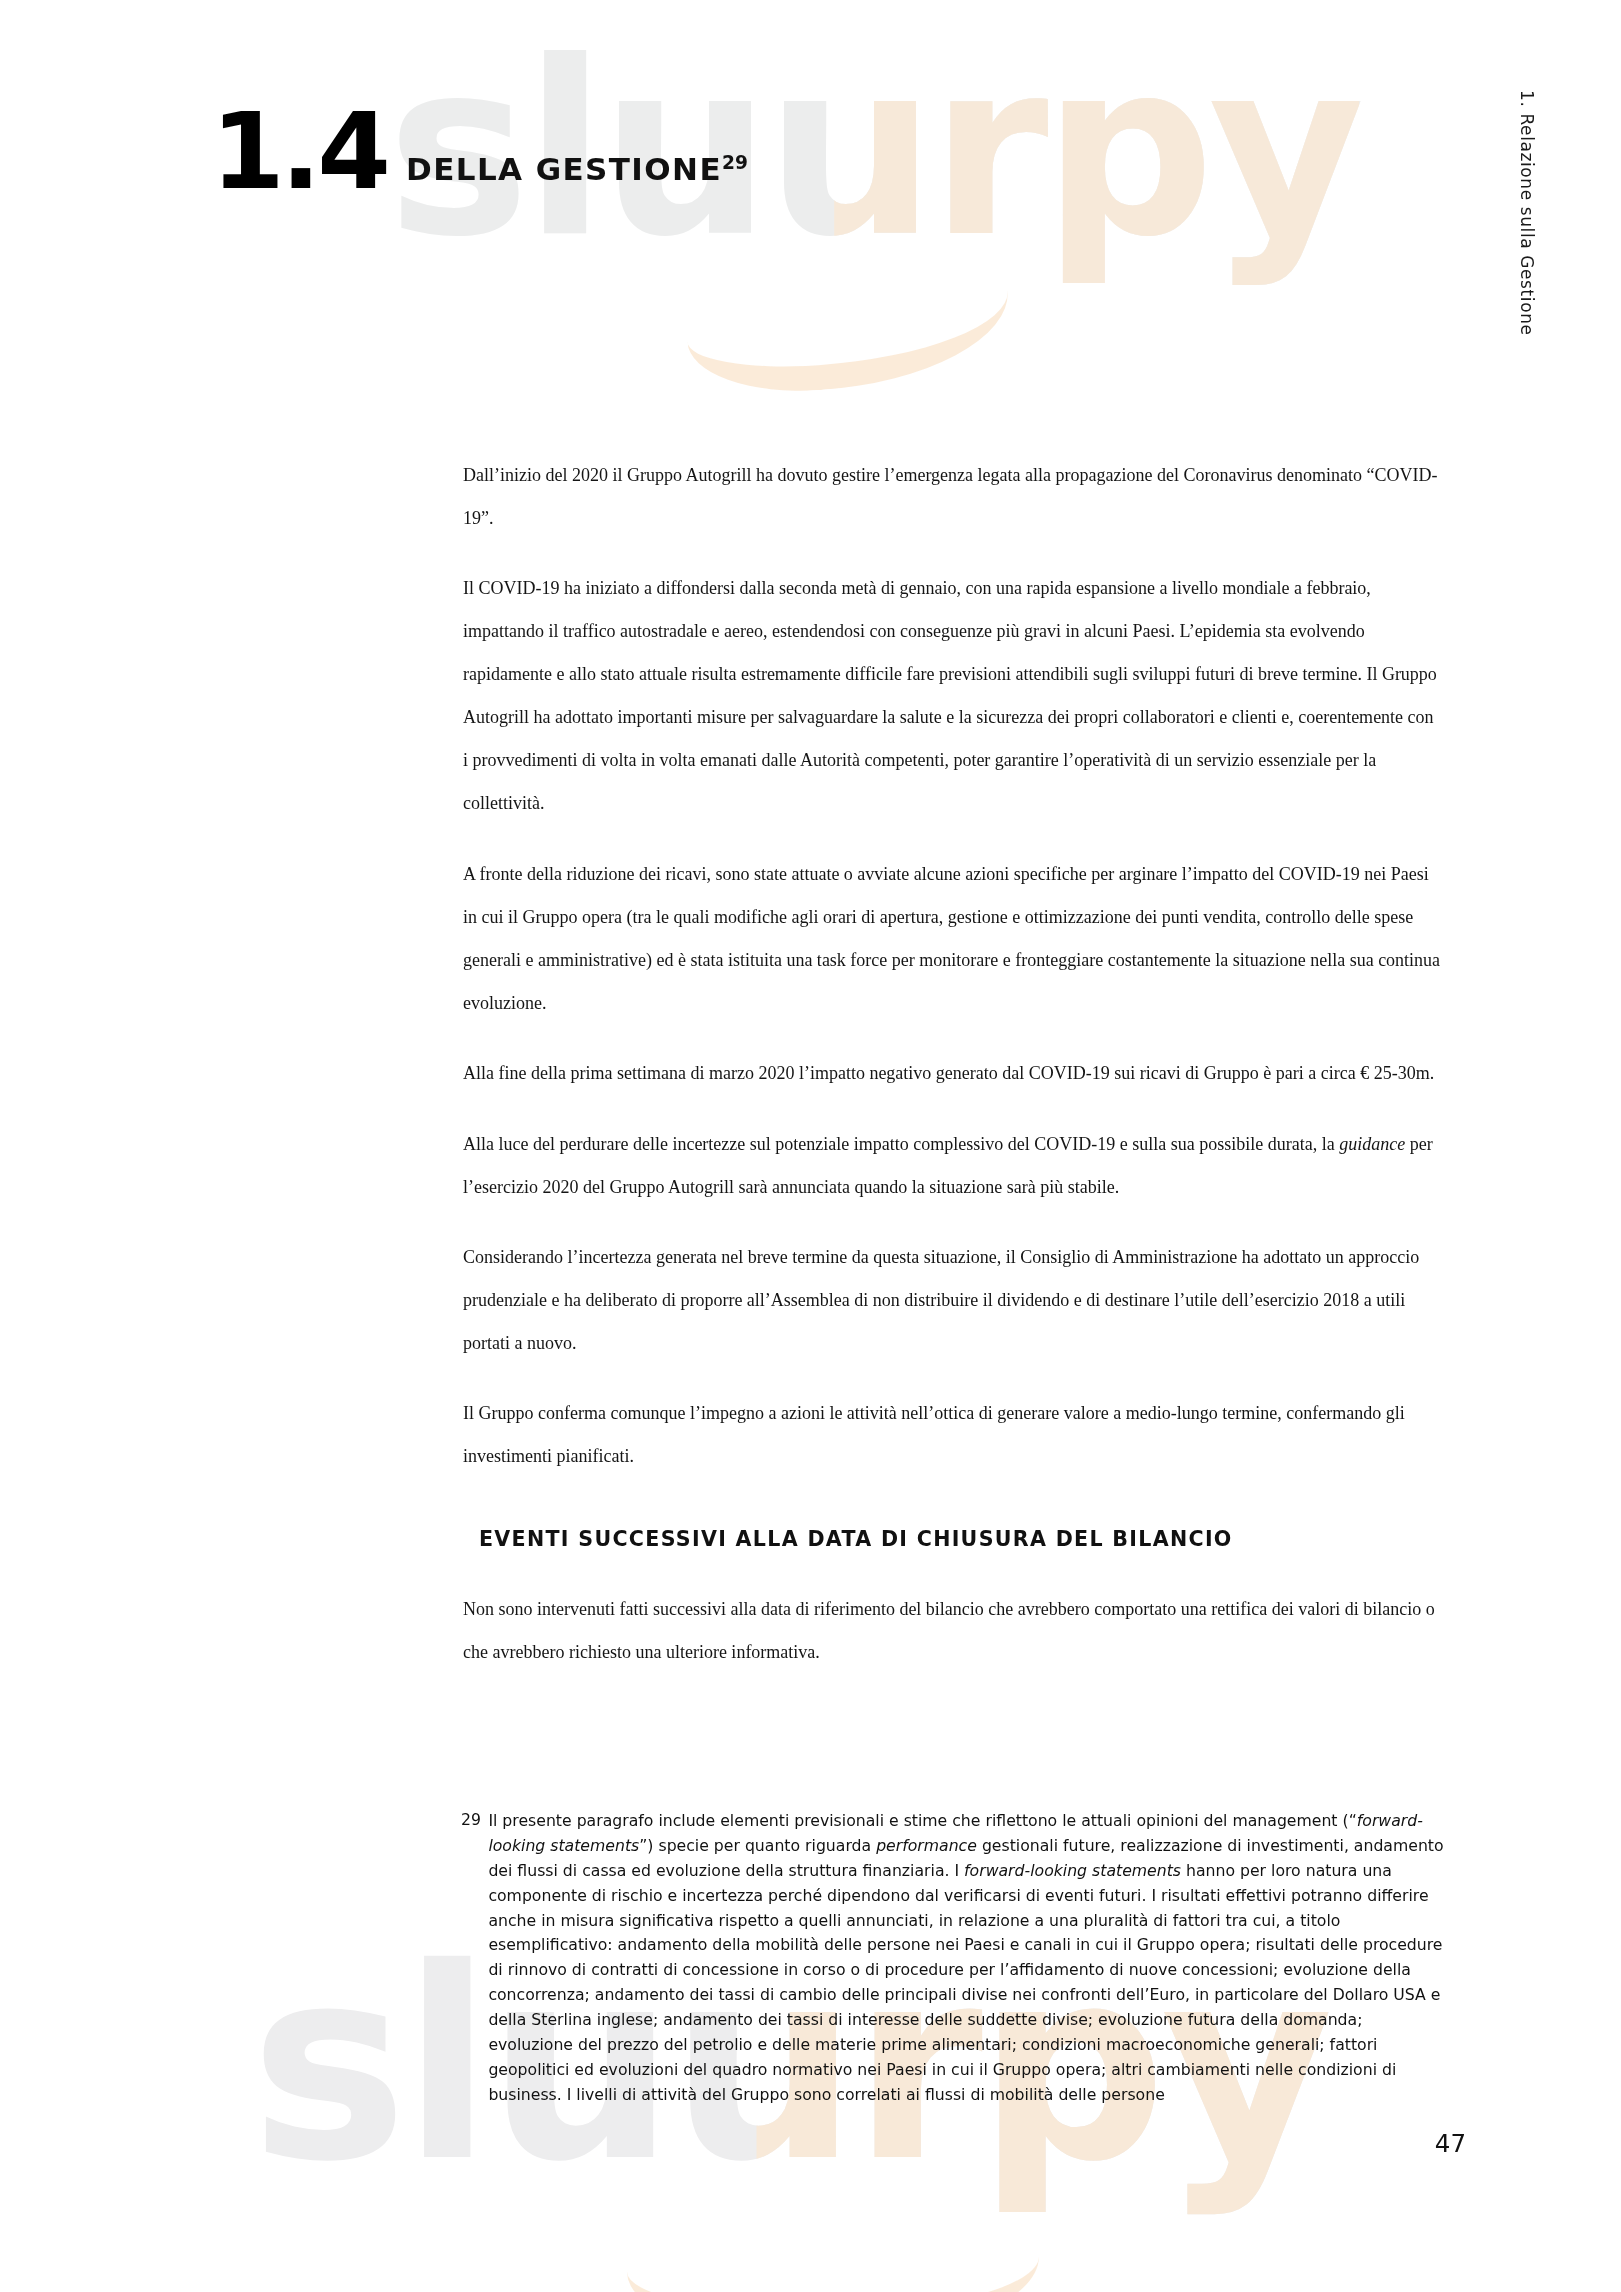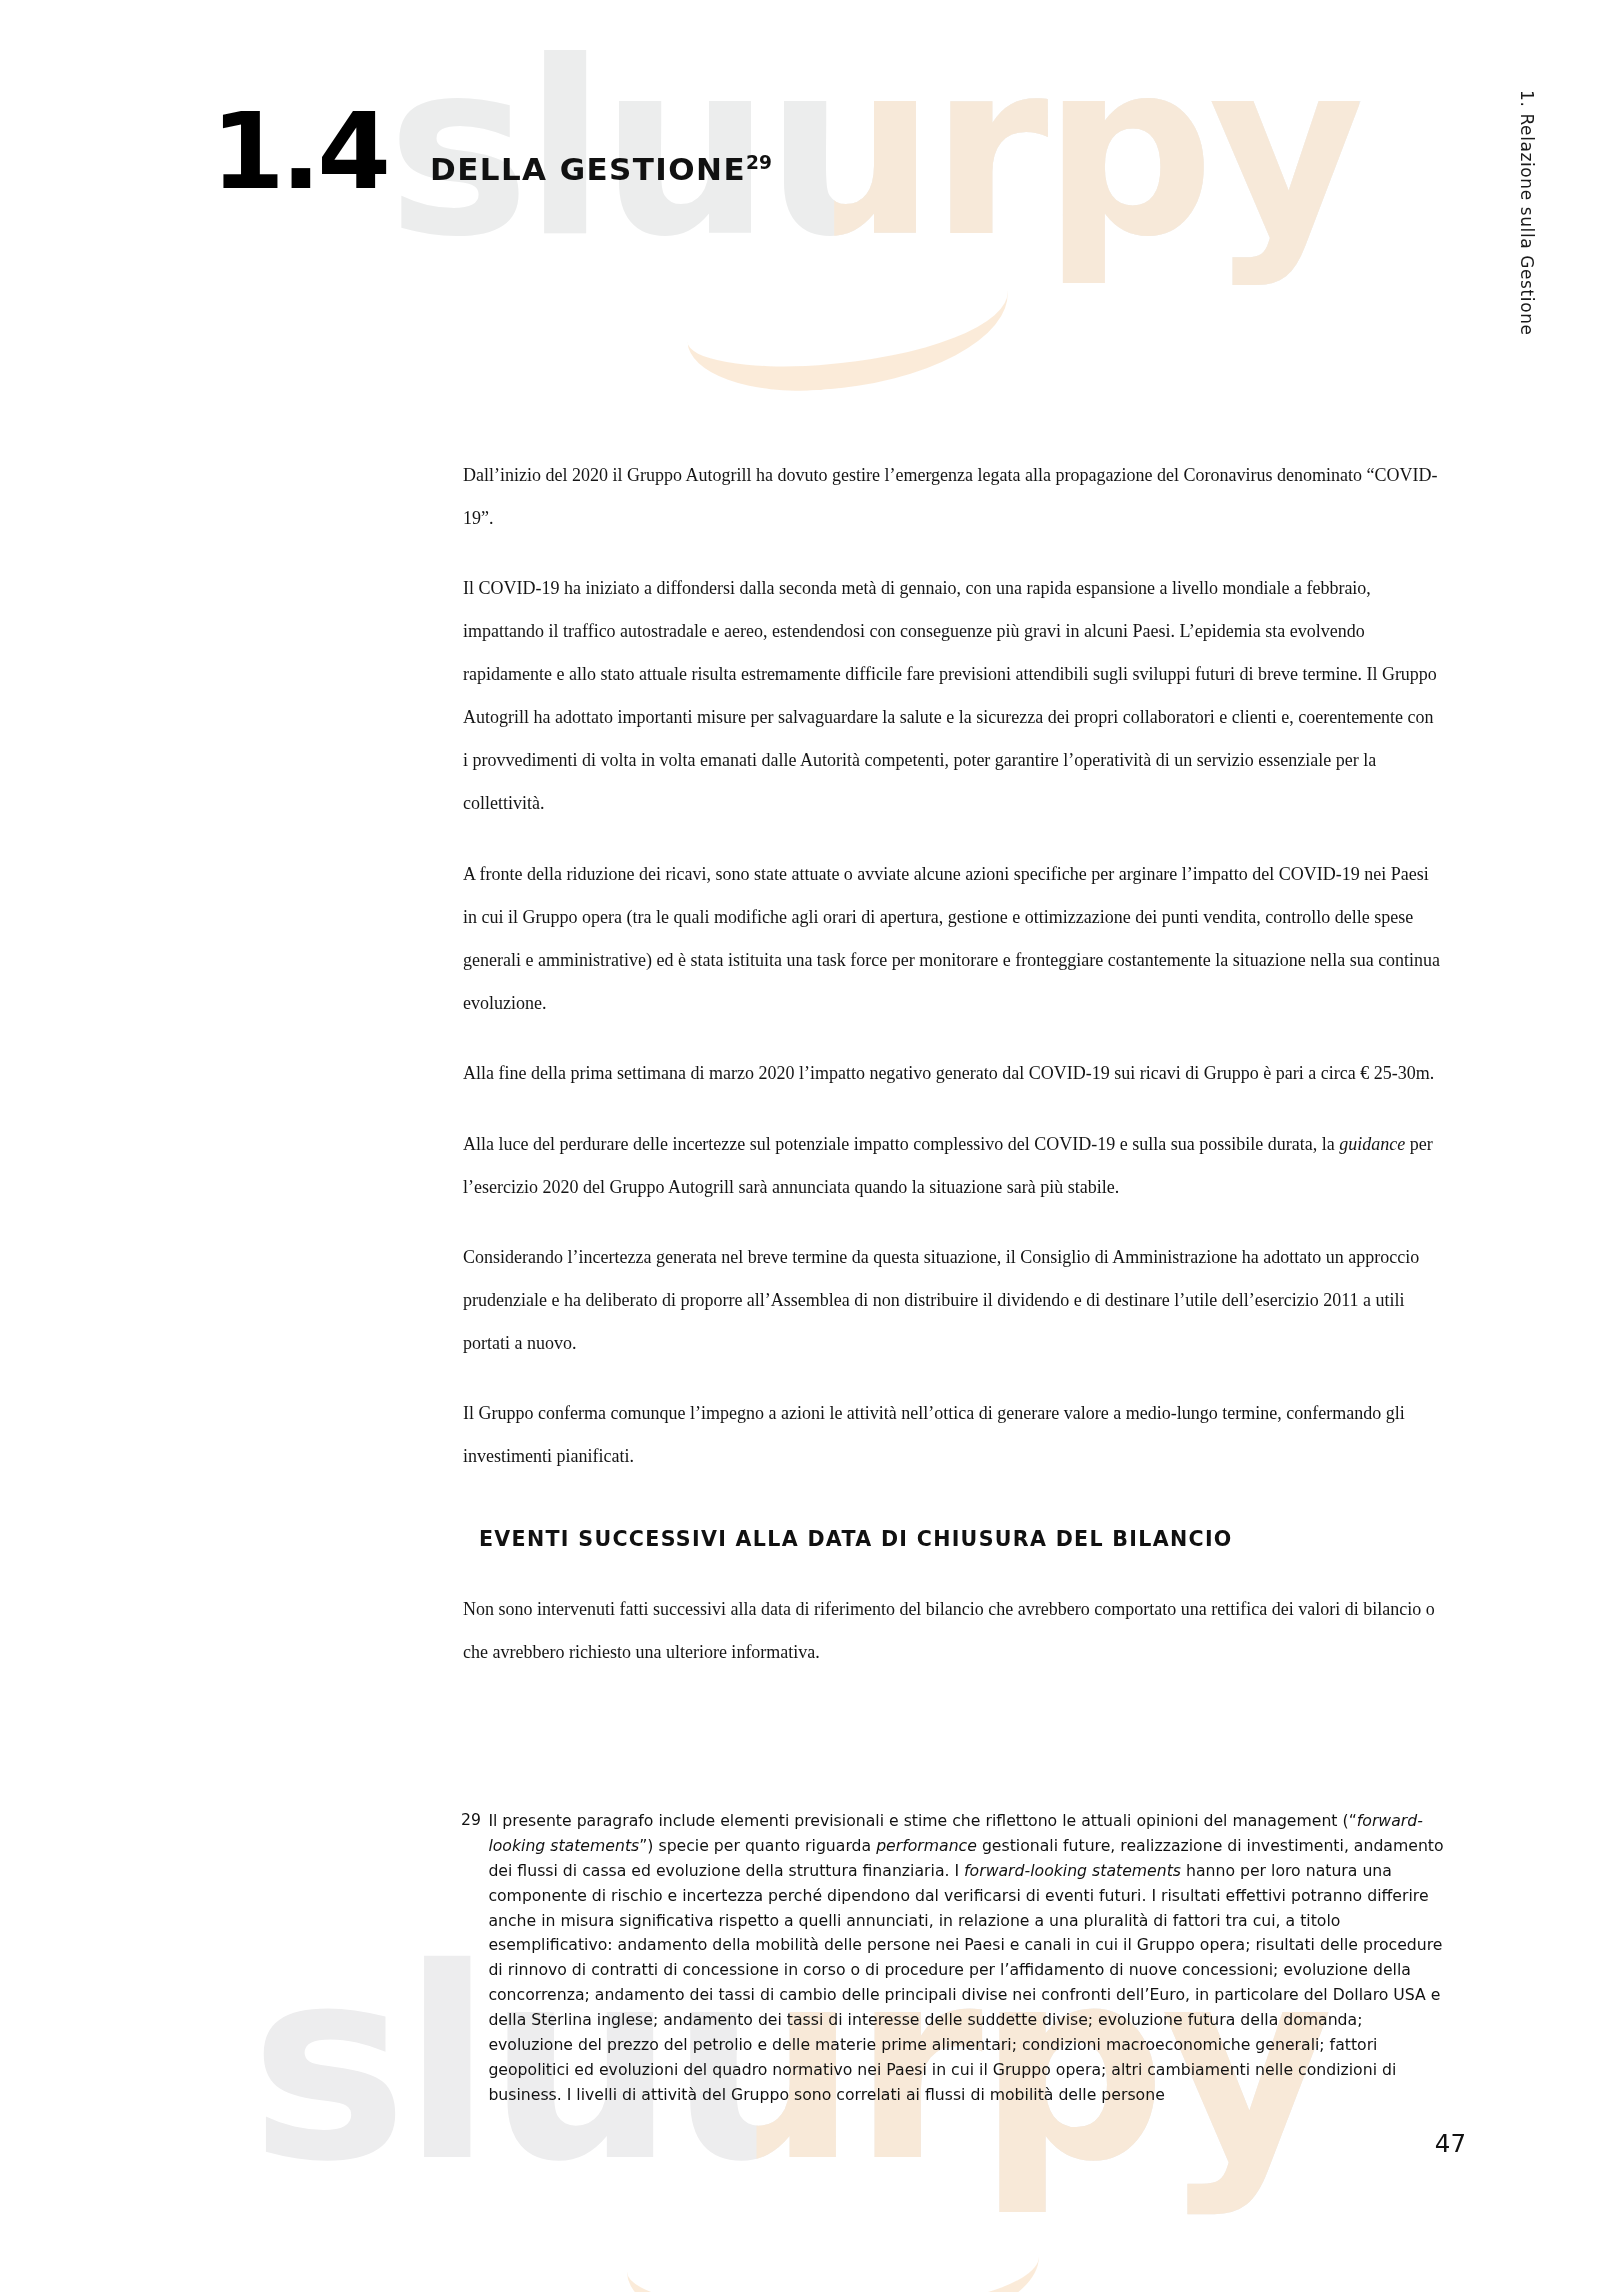--- a/index.html
+++ b/index.html
@@ -95,21 +95,21 @@
     display: flex;
     align-items: flex-start;
   }
   .section-number {
     font-family: "DejaVu Sans", sans-serif;
     font-weight: 700;
     font-size: 106px;
     line-height: 0.86;
     color: #000000;
     letter-spacing: -3.9px;
-    margin-right: 43px;
+    margin-right: 19px;
   }
   .section-title {
     font-family: "DejaVu Sans", sans-serif;
     font-weight: 700;
     font-size: 31px;
     line-height: 1.55;
     letter-spacing: 1.4px;
     color: #111111;
     padding-top: 18.6px;
     max-width: 745px;
@@ -226,21 +226,21 @@
         </span>
       </h1>
     </div>
 
     <div class="body-col">
       <p class="para">Dall’inizio del 2020 il Gruppo Autogrill ha dovuto gestire l’emergenza legata alla propagazione del Coronavirus  denominato “COVID-19”.</p>
       <p class="para">Il COVID-19 ha iniziato a diffondersi dalla seconda metà di gennaio, con una rapida espansione a livello mondiale a febbraio, impattando il traffico autostradale e aereo, estendendosi con conseguenze più gravi in alcuni Paesi. L’epidemia sta evolvendo rapidamente e allo stato attuale risulta estremamente difficile fare previsioni attendibili sugli sviluppi futuri di breve termine. Il Gruppo Autogrill ha adottato importanti misure per salvaguardare la salute e la sicurezza dei propri collaboratori e clienti e, coerentemente con i provvedimenti di volta in volta emanati dalle Autorità competenti, poter garantire l’operatività di un servizio essenziale per la collettività.</p>
       <p class="para">A fronte della riduzione dei ricavi, sono state attuate o avviate alcune azioni specifiche per arginare l’impatto del COVID-19 nei Paesi in cui il Gruppo opera (tra le quali modifiche agli orari di apertura, gestione e ottimizzazione dei punti vendita, controllo delle spese generali e amministrative) ed è stata istituita una task force per monitorare e fronteggiare costantemente la situazione nella sua continua evoluzione.</p>
       <p class="para">Alla fine della prima settimana di marzo 2020 l’impatto negativo generato dal COVID-19 sui ricavi di Gruppo è pari a circa € 25-30m.</p>
       <p class="para"><span>Alla luce del perdurare delle incertezze sul potenziale impatto complessivo del COVID-19 e sulla sua possibile durata, la </span><em>guidance</em><span> per l’esercizio 2020 del Gruppo Autogrill sarà annunciata quando la situazione sarà più stabile.</span></p>
-      <p class="para">Considerando l’incertezza generata nel breve termine da questa situazione, il Consiglio di Amministrazione ha adottato un approccio prudenziale e ha deliberato di proporre all’Assemblea di non distribuire il dividendo e di destinare l’utile dell’esercizio 2011 a utili portati a nuovo.</p>
+      <p class="para">Considerando l’incertezza generata nel breve termine da questa situazione, il Consiglio di Amministrazione ha adottato un approccio prudenziale e ha deliberato di proporre all’Assemblea di non distribuire il dividendo e di destinare l’utile dell’esercizio 2018 a utili portati a nuovo.</p>
       <p class="para">Il Gruppo conferma comunque l’impegno a azioni le attività nell’ottica di generare valore a medio-lungo termine, confermando gli investimenti pianificati.</p>
 
       <h2 class="sub-head">EVENTI SUCCESSIVI ALLA DATA DI CHIUSURA DEL BILANCIO</h2>
 
       <p class="para">Non sono intervenuti fatti successivi alla data di riferimento del bilancio che avrebbero comportato una rettifica dei valori di bilancio o che avrebbero richiesto una ulteriore informativa.</p>
     </div>
 
     <div class="footnote">
       <div class="footnote-marker">29</div>
       <div class="footnote-text"><span>Il presente paragrafo include elementi previsionali e stime che riflettono le attuali opinioni del management (“</span><em>forward-looking statements</em><span>”) specie per quanto riguarda </span><em>performance</em><span> gestionali future, realizzazione di investimenti, andamento dei flussi di cassa ed evoluzione della struttura finanziaria. I </span><em>forward-looking statements</em><span> hanno per loro natura una componente di rischio e incertezza perché dipendono dal verificarsi di eventi futuri. I risultati effettivi potranno differire anche in misura significativa rispetto a quelli annunciati, in relazione a una pluralità di fattori tra cui, a titolo esemplificativo: andamento della mobilità delle persone nei Paesi e canali in cui il Gruppo opera; risultati delle procedure di rinnovo di contratti di concessione in corso o di procedure per l’affidamento di nuove concessioni; evoluzione della concorrenza; andamento dei tassi di cambio delle principali divise nei confronti dell’Euro, in particolare del Dollaro USA e della Sterlina inglese; andamento dei tassi di interesse delle suddette divise; evoluzione futura della domanda; evoluzione del prezzo del petrolio e delle materie prime alimentari; condizioni macroeconomiche generali; fattori geopolitici ed evoluzioni del quadro normativo nei Paesi in cui il Gruppo opera; altri cambiamenti nelle condizioni di business. I livelli di attività del Gruppo sono correlati ai flussi di mobilità delle persone</span></div>

